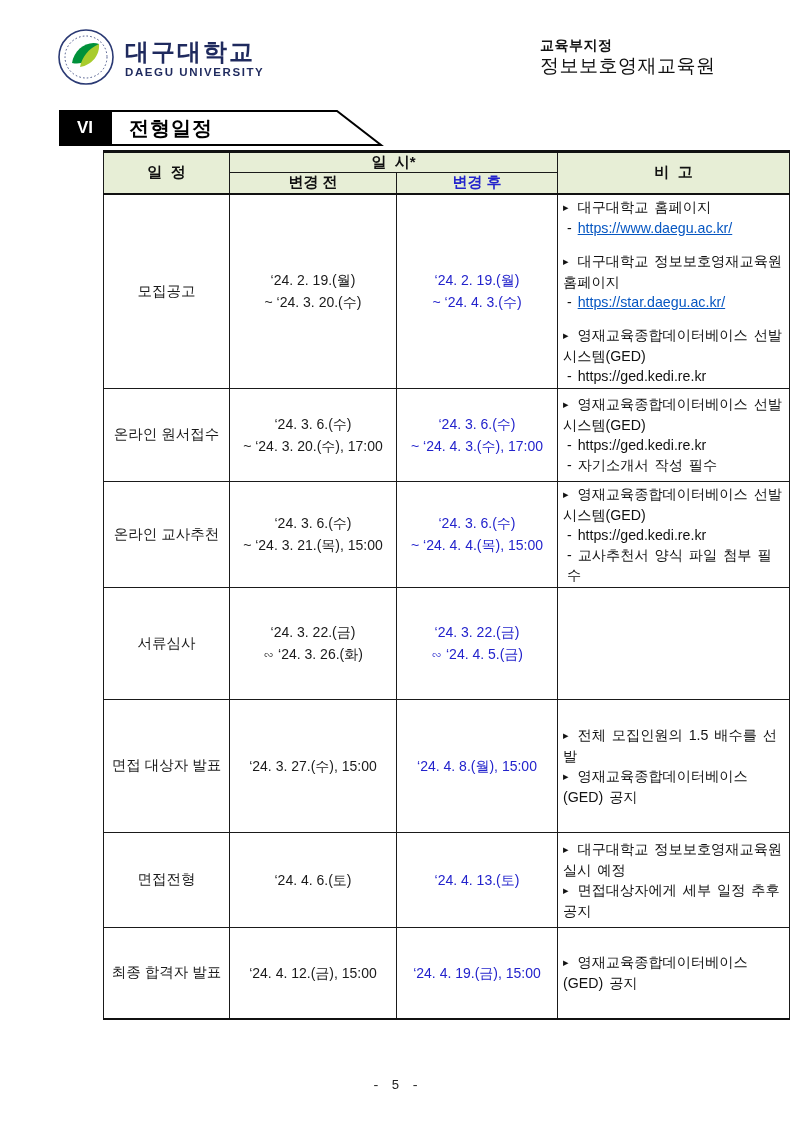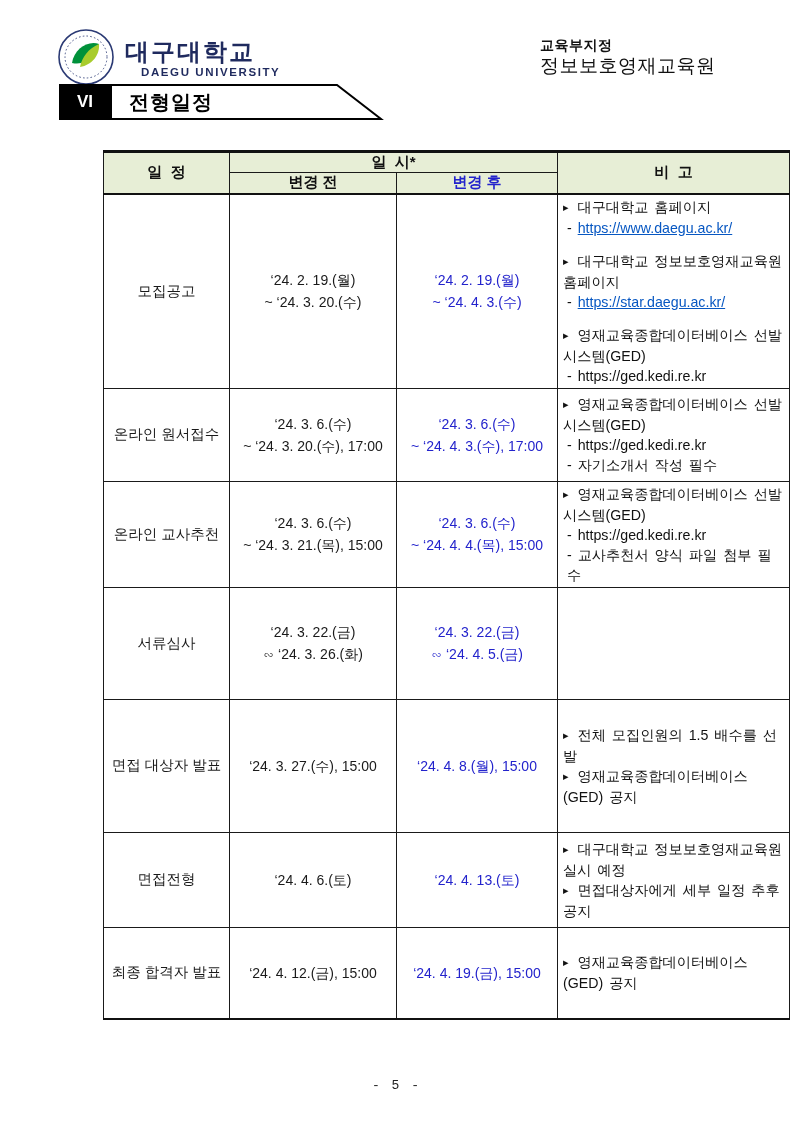--- a/index.html
+++ b/index.html
@@ -13,28 +13,28 @@
     color: #1a1a1a;
     overflow: hidden;
     padding-left: 16px;
   }
 
   
   .logo-wrap { position: absolute; left: 57px; top: 28px; display: flex; align-items: center; }
   .seal { width: 58px; height: 58px; }
   .univ-text { margin-left: 10px; padding-top: 4px; }
   .univ-kr { font-size: 24px; font-weight: bold; color: #1f2a5e; letter-spacing: 2px; line-height: 26px; }
-  .univ-en { font-size: 11.5px; font-weight: bold; color: #1f2a5e; letter-spacing: 1.6px; line-height: 14px; margin-left: 16px; }
+  .univ-en { font-size: 11.5px; font-weight: bold; color: #1f2a5e; letter-spacing: 1.6px; line-height: 14px; }
 
   .org-wrap { position: absolute; left: 540px; top: 36px; }
   .org-line1 { font-size: 14px; font-weight: bold; color: #111; line-height: 18px; letter-spacing: 0.5px; }
   .org-line2 { font-size: 19px; font-weight: normal; color: #111; line-height: 24px; letter-spacing: 0.5px; }
 
   
-  .section-banner { position: absolute; left: 59px; top: 84px; height: 44px; width: 340px; }
+  .section-banner { position: absolute; left: 59px; top: 110px; height: 44px; width: 340px; }
   .sec-num {
     position: absolute; left: 0; top: 0; width: 52px; height: 36px;
     background: #000; color: #fff; font-weight: bold; font-size: 17px;
     display: flex; align-items: center; justify-content: center;
   }
   .sec-shape { position: absolute; left: 52px; top: 0; }
   .sec-title {
     position: absolute; left: 70px; top: 0; height: 36px; line-height: 36px;
     font-size: 20px; font-weight: bold; color: #000; letter-spacing: 1px;
   }

